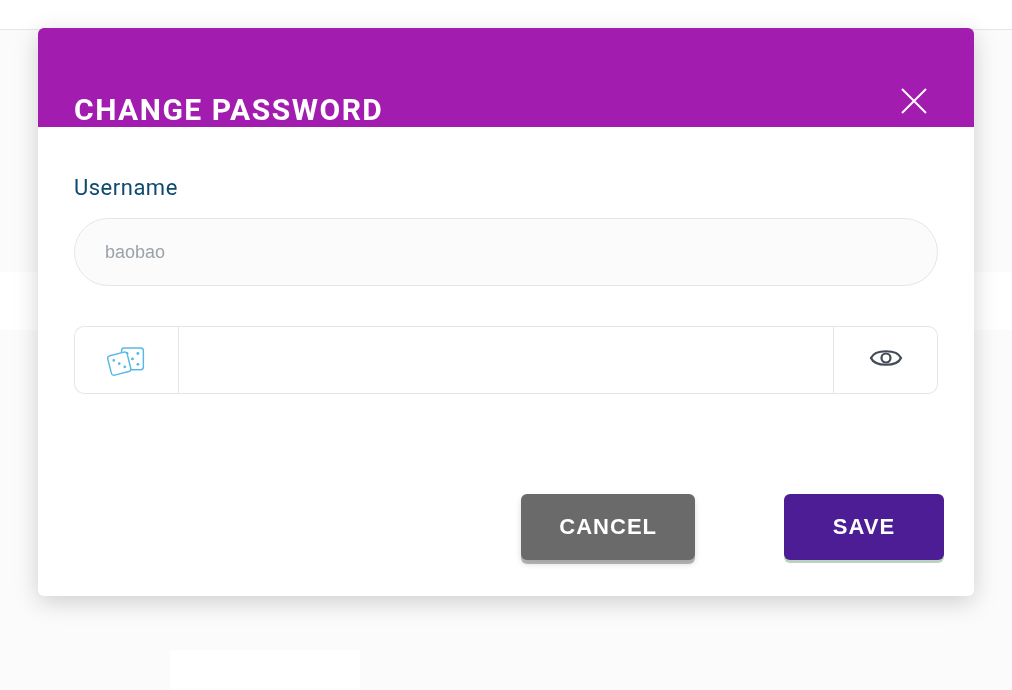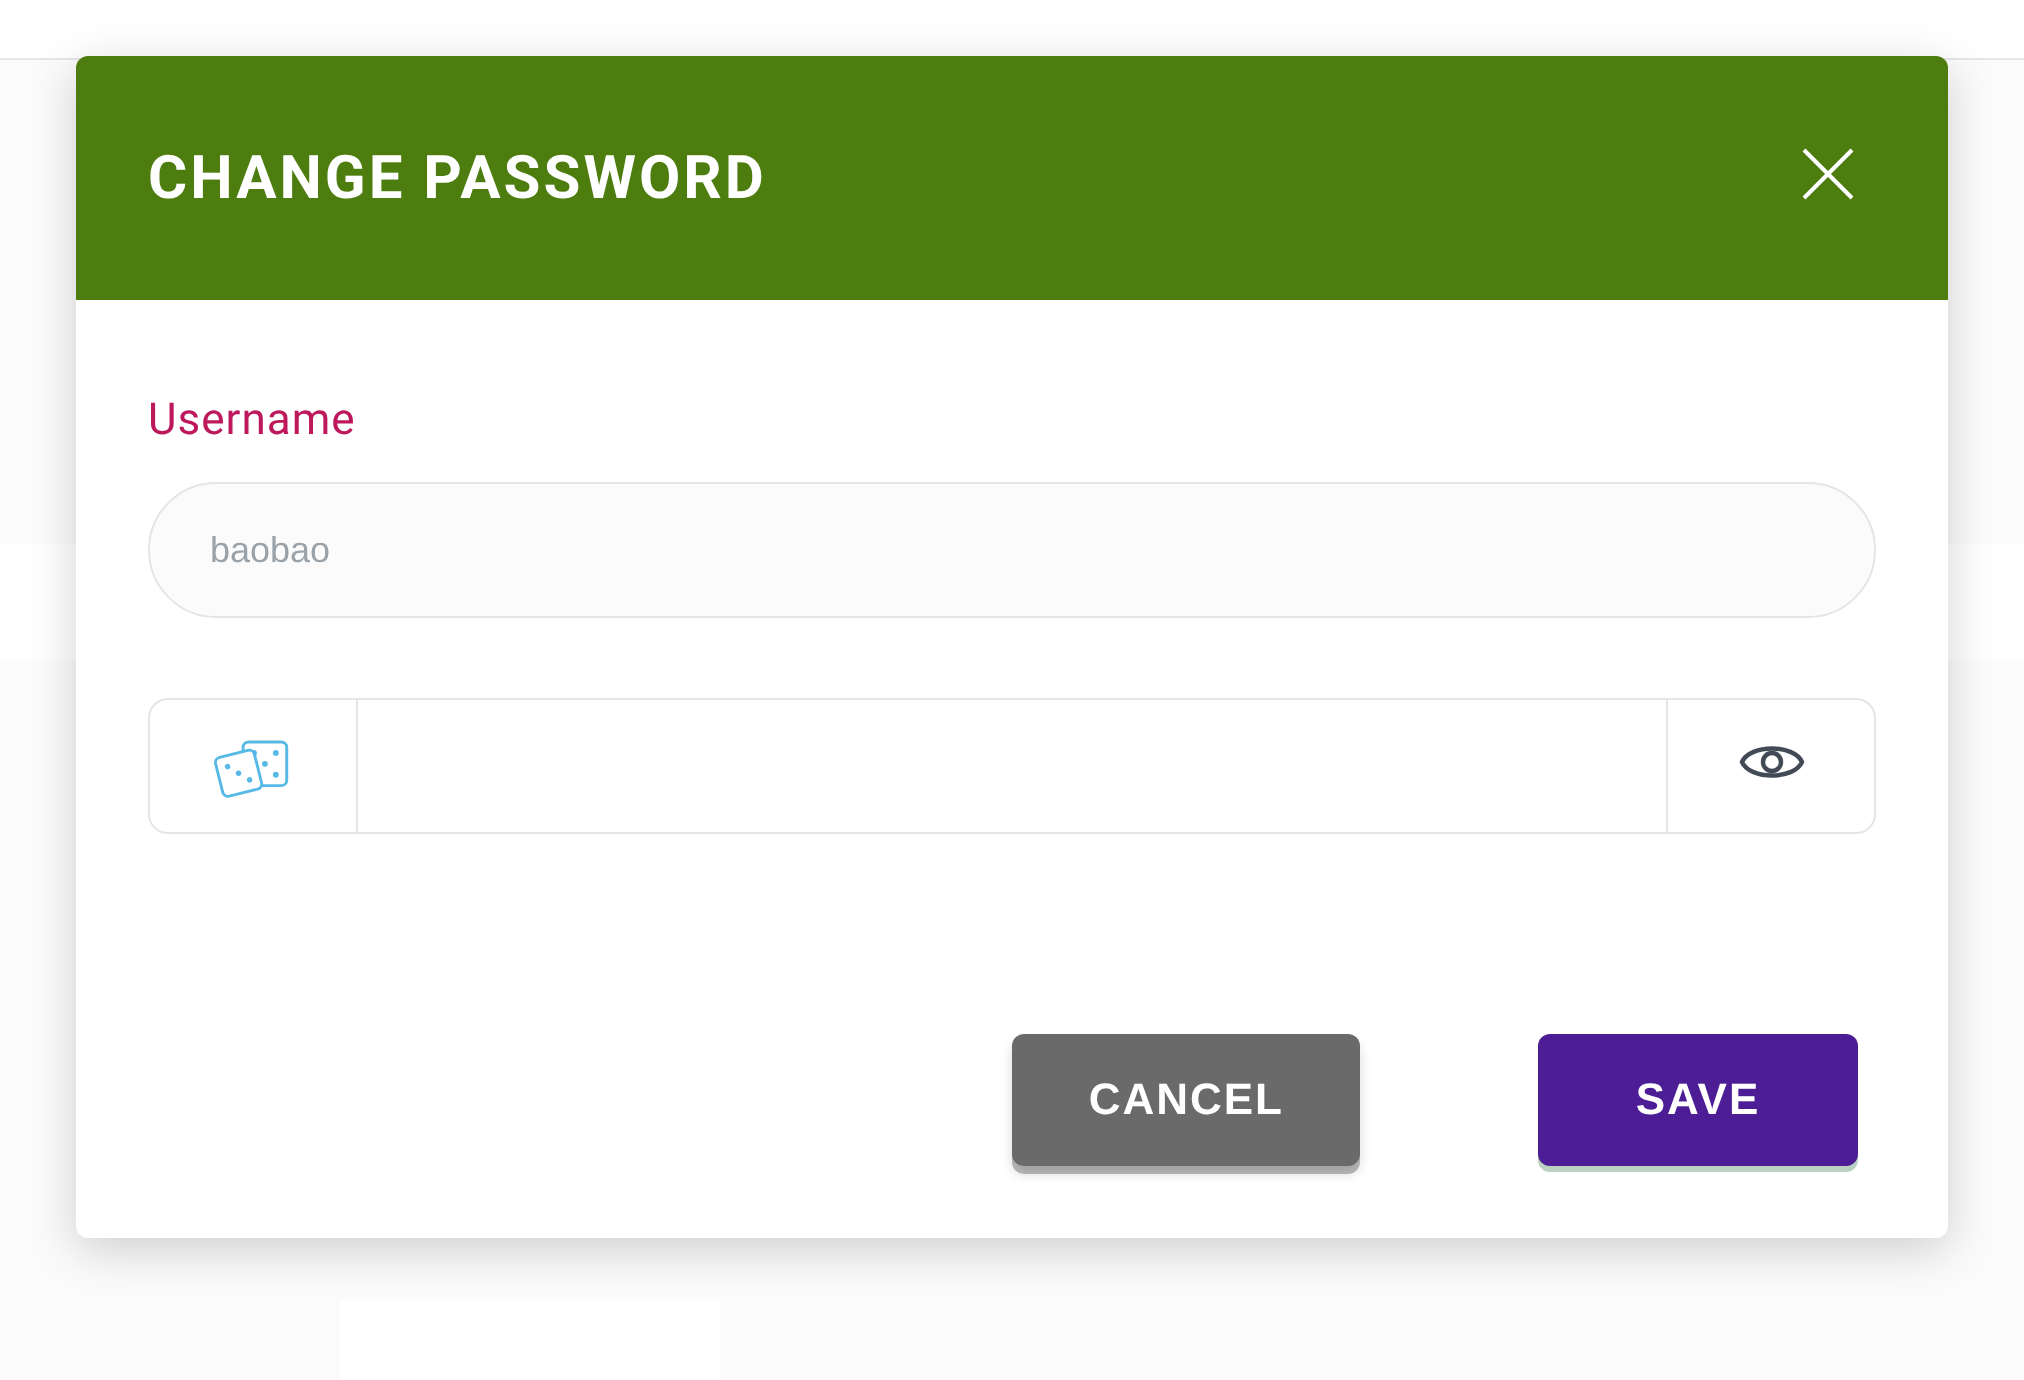--- a/index.html
+++ b/index.html
@@ -59,24 +59,24 @@
       top: 28px;
       left: 38px;
       width: 936px;
       background: #ffffff;
       border-radius: 6px;
       box-shadow: 0 6px 24px rgba(0,0,0,0.18);
       overflow: hidden;
     }
 
     .modal-header {
-      background: #4d7c0f;
-      height: 122px;
-      display: flex;
-      align-items: center;
+      background: #a21caf;
+      height: 99px;
+      display: flex;
+      align-items: flex-end;
       justify-content: space-between;
       padding: 0 36px;
     }
 
     .modal-title {
       color: #ffffff;
       font-size: 30px;
       font-weight: 700;
       letter-spacing: 1.5px;
     }
@@ -99,21 +99,21 @@
       padding: 48px 36px 32px 36px;
     }
 
     .form-group {
       margin-bottom: 40px;
     }
 
     .form-label {
       display: block;
       font-size: 22px;
-      color: #be185d;
+      color: #0c4a6e;
       letter-spacing: 0.5px;
       margin-bottom: 18px;
       font-weight: 400;
     }
 
     .text-input {
       width: 100%;
       height: 68px;
       border: 1px solid #e3e6e8;
       border-radius: 34px;
@@ -175,21 +175,21 @@
     }
     .eye-icon svg {
       width: 34px;
       height: 34px;
     }
 
     .modal-footer {
       display: flex;
       justify-content: flex-end;
       gap: 42px;
-      padding: 28px 45px 36px 36px;
+      padding: 28px 30px 36px 36px;
     }
 
     .btn {
       height: 66px;
       padding: 0 38px;
       border: none;
       border-radius: 6px;
       font-size: 22px;
       font-weight: 700;
       letter-spacing: 1px;

